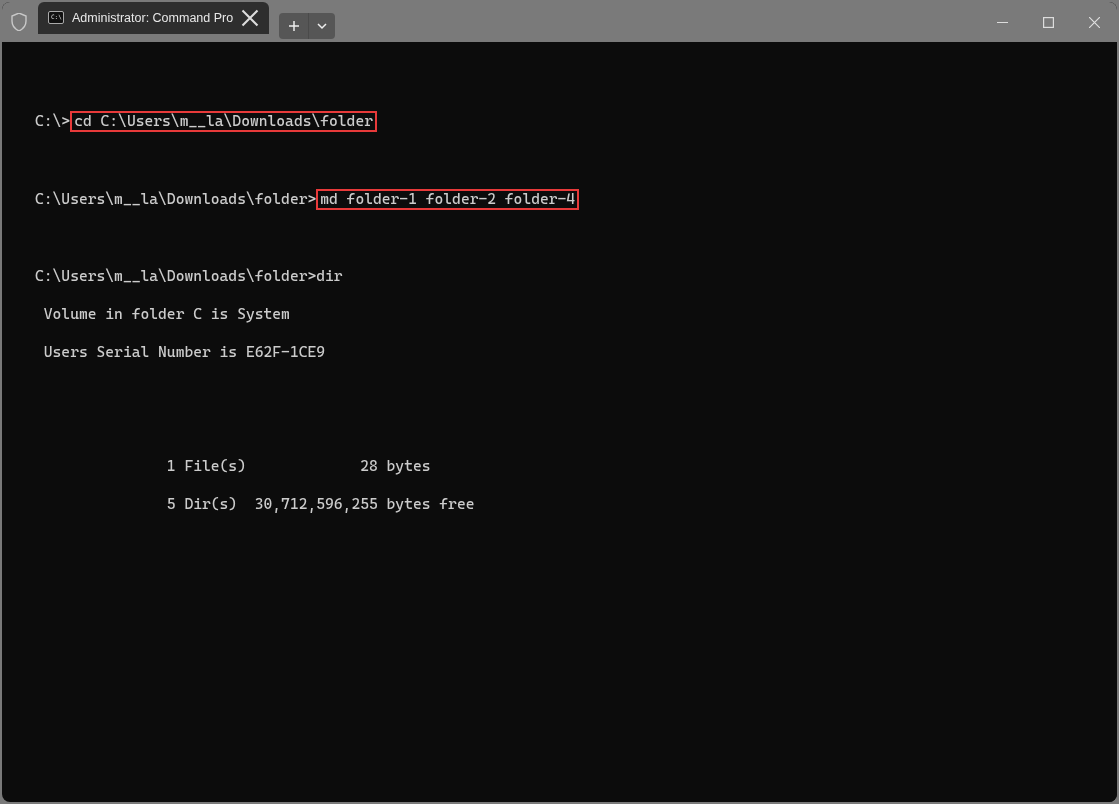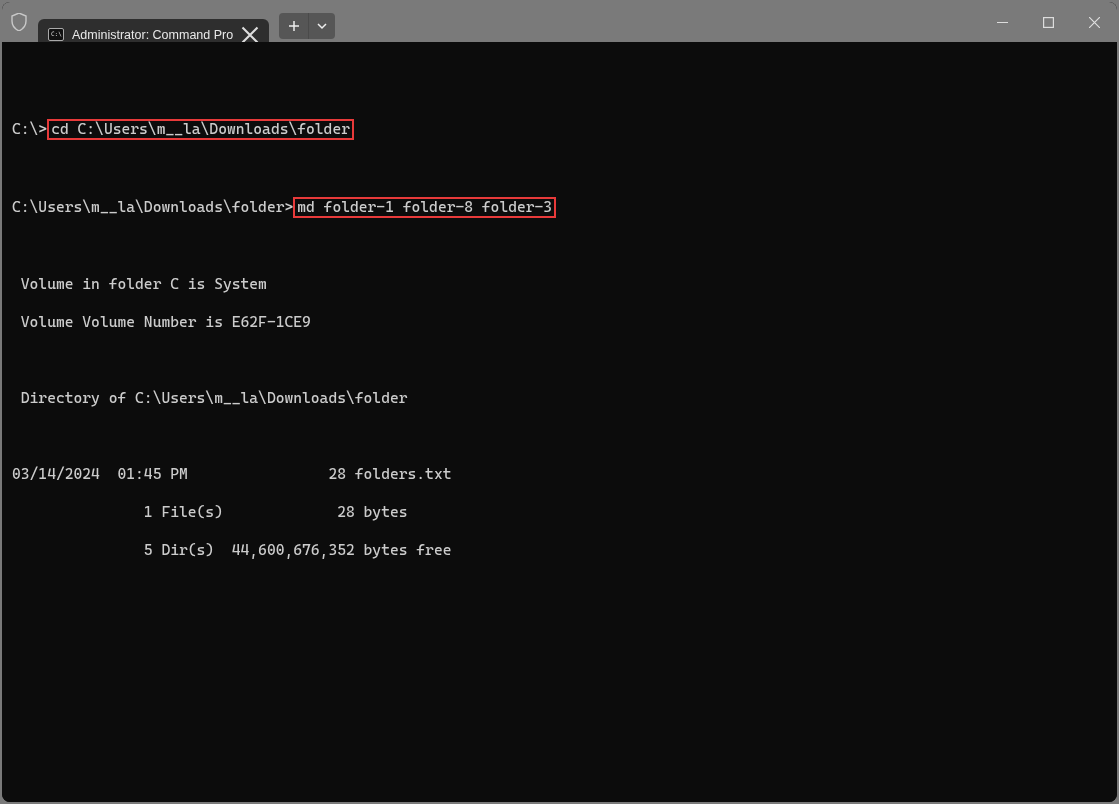--- a/index.html
+++ b/index.html
@@ -22,21 +22,21 @@
   }
 
   .shield {
     width: 34px;
     display: flex; align-items: center; justify-content: center;
   }
   .shield svg { width: 16px; height: 18px; }
 
   .tab {
     height: 32px;
-    margin-top: 17px;
+    margin-top: 0;
     margin-left: 2px;
     background: #2e2e2e;
     border-top-left-radius: 6px;
     border-top-right-radius: 6px;
     display: flex;
     align-items: center;
     padding: 0 10px 0 10px;
     min-width: 230px;
     color: #e8e8e8;
     font-size: 12.5px;
@@ -75,24 +75,25 @@
   }
   .winbtn svg { width: 11px; height: 11px; }
 
   .terminal {
     flex: 1;
     background: #0c0c0c;
     color: #cccccc;
     font-family: "Cascadia Mono", "Consolas", monospace;
     font-size: 15px;
     line-height: 19px;
-    padding: 20px 10px;
+    padding: 12px 10px;
     white-space: pre;
     overflow: hidden;
     position: relative;
+    margin-left: 23px;
   }
   .terminal .row { display: block; }
   .hl {
     border: 2px solid #e83a3a;
     padding: 0 2px;
     display: inline-block;
     line-height: 17px;
   }
 </style>
 </head>
@@ -153,27 +154,26 @@
             <path d="M0 0 L11 11 M11 0 L0 11" stroke="#ddd" stroke-width="1.2"></path>
           </svg>
       </div>
     </div>
   </div>
 
   <div class="terminal">
 <span class="row"> </span>
 <span class="row"><span>C:\&gt;</span><span class="hl">cd C:\Users\m__la\Downloads\folder</span></span>
 <span class="row"> </span>
-<span class="row"><span>C:\Users\m__la\Downloads\folder&gt;</span><span class="hl">md folder-1 folder-8 folder-3</span></span>
+<span class="row"><span>C:\Users\m__la\Downloads\folder&gt;</span><span class="hl">md folder-1 folder-2 folder-4</span></span>
 <span class="row"> </span>
+<span class="row"><span>C:\Users\m__la\Downloads\folder&gt;</span><span>dir</span></span>
 <span class="row"> Volume in folder C is System</span>
-<span class="row"> Volume Volume Number is E62F-1CE9</span>
+<span class="row"> Users Serial Number is E62F-1CE9</span>
 <span class="row"> </span>
-<span class="row"> Directory of C:\Users\m__la\Downloads\folder</span>
 <span class="row"> </span>
-<span class="row">03/14/2024  01:45 PM                28 folders.txt</span>
 <span class="row">               1 File(s)             28 bytes</span>
-<span class="row">               5 Dir(s)  44,600,676,352 bytes free</span>
+<span class="row">               5 Dir(s)  30,712,596,255 bytes free</span>
 <span class="row"> </span>
 
   </div>
 
 </div>
 
 </body></html>

